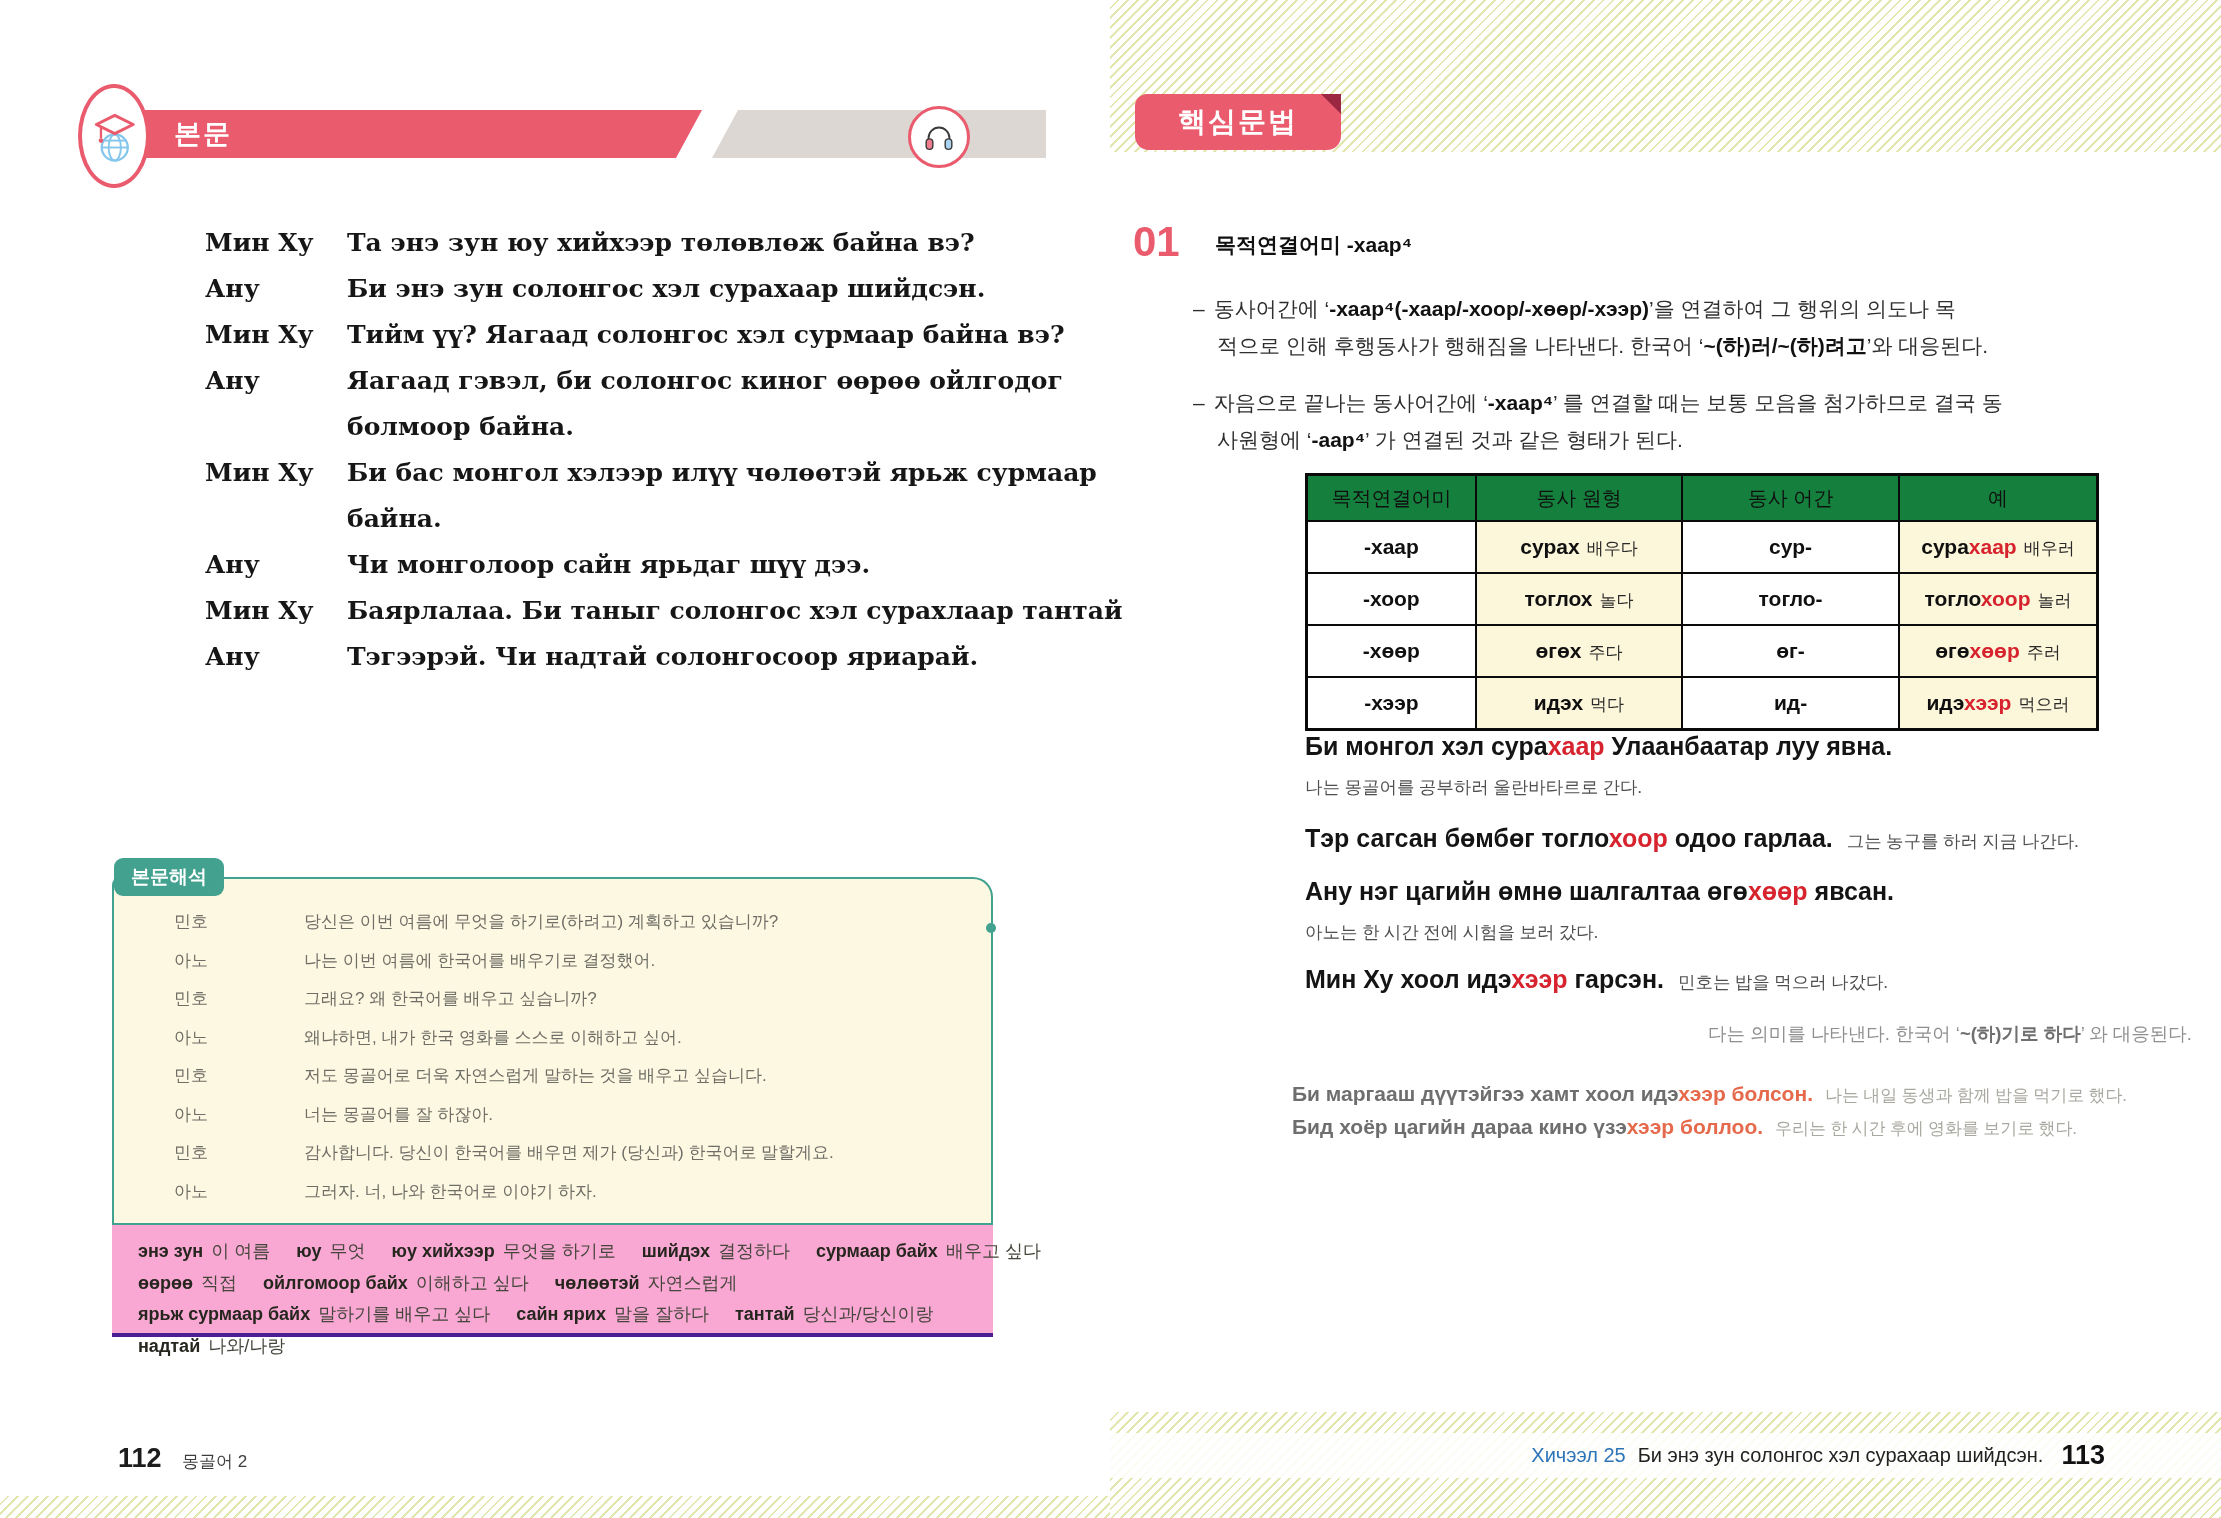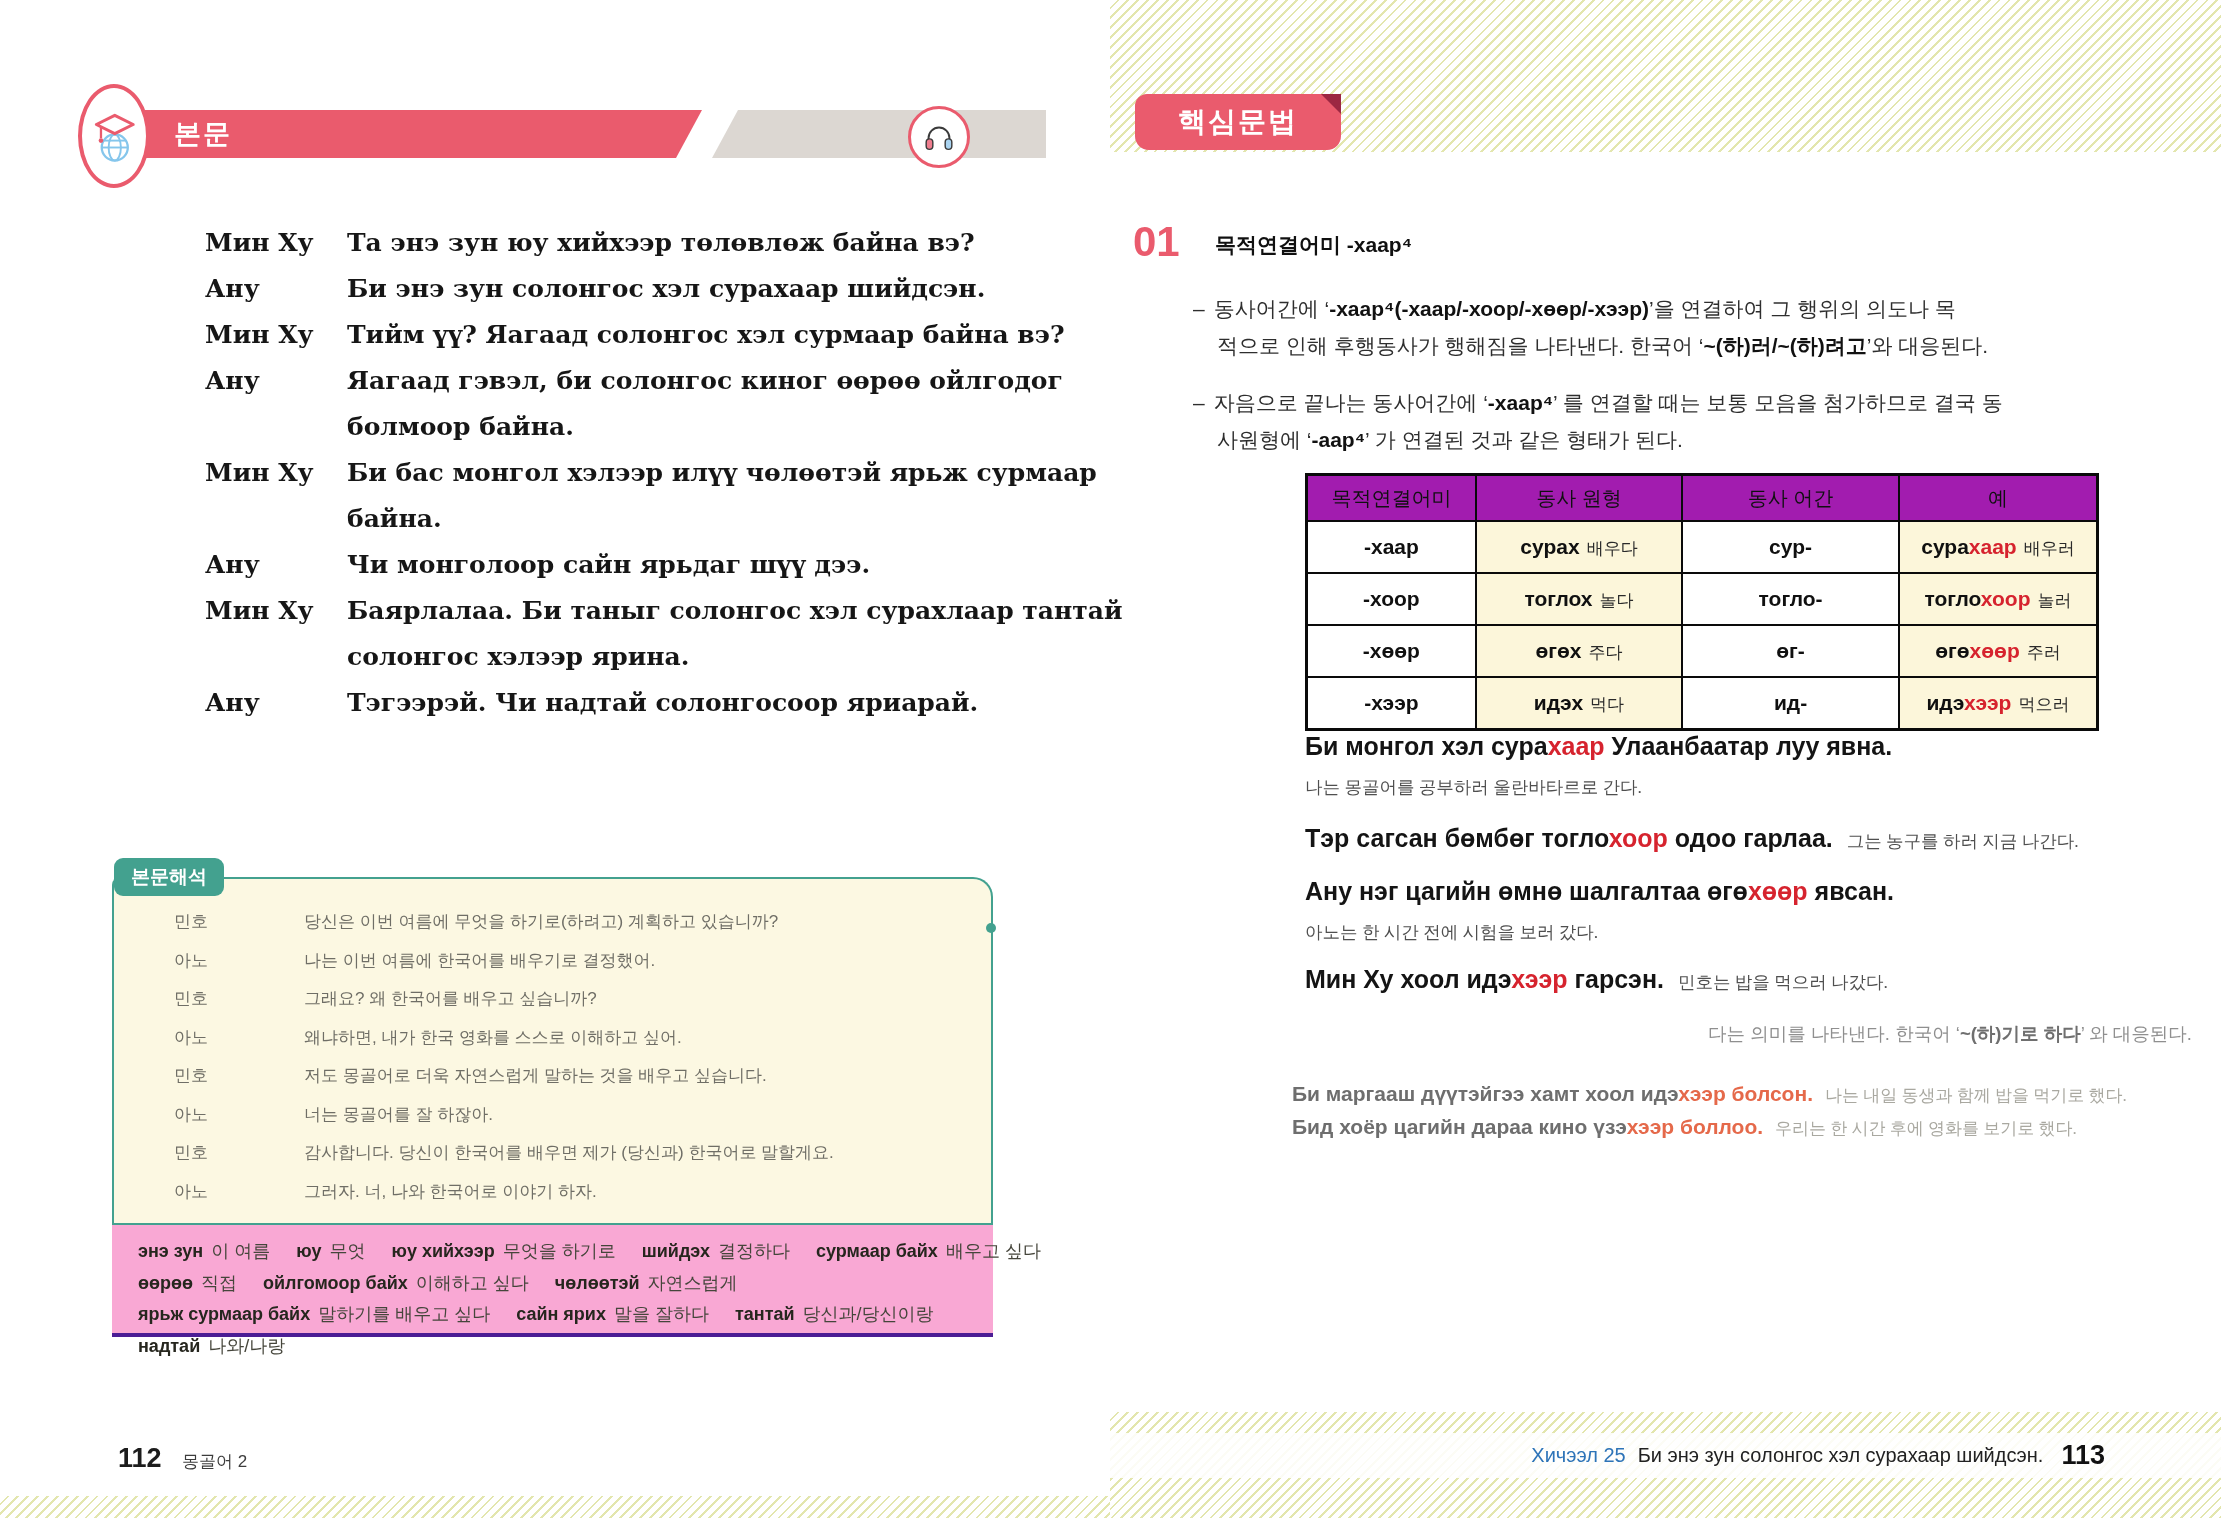--- a/index.html
+++ b/index.html
@@ -52,21 +52,21 @@
 
   .bullets{position:absolute;left:1193px;top:290px;width:960px;font-size:21px;color:#2e2e2e;}
   .bullet+.bullet{margin-top:20px;}
   .bl{line-height:37px;padding-left:24px;white-space:nowrap;}
   .bl.first{padding-left:0;}
   .bl .dash{margin-right:9px;}
   .bl b{color:#111;}
 
   
   .gtable{position:absolute;left:1305px;top:473px;width:794px;border-collapse:collapse;table-layout:fixed;text-align:center;border:3px solid #0a0a0a;}
-  .gtable th{background:#a21caf;border:2px solid #0a0a0a;height:42px;font-weight:normal;font-size:20px;color:#101010;}
+  .gtable th{background:#15803d;border:2px solid #0a0a0a;height:42px;font-weight:normal;font-size:20px;color:#101010;}
   .gtable td{border:2px solid #0a0a0a;height:48px;background:#fff;font-size:21px;color:#101010;}
   .gtable td.alt{background:#fcf6da;}
   .gtable td b{font-size:21px;}
   .gtable .tko{font-size:17px;font-weight:normal;color:#2a2a2a;margin-left:7px;}
   .red{color:#d6232e;}
 
   
   .examples{position:absolute;left:1305px;top:731px;width:880px;}
   .ex-mn{font-size:25px;font-weight:bold;color:#141414;line-height:30px;white-space:nowrap;}
   .ex-ko-b{font-size:17.5px;color:#4f4f4f;font-family:"Liberation Serif","DejaVu Serif",serif;line-height:24px;margin-top:14px;white-space:nowrap;}
@@ -169,21 +169,20 @@
         <span class="dtx">Чи монголоор сайн ярьдаг шүү дээ.</span>
       </div>
 
       <div class="dline">
         <span class="dsp">Мин Ху</span>
         <span class="dtx">Баярлалаа. Би таныг солонгос хэл сурахлаар тантай</span>
       </div>
 
       <div class="dline">
         <span class="dsp"></span>
-        <span class="dtx">солонгос хэлээр ярина.</span>
       </div>
 
       <div class="dline">
         <span class="dsp">Ану</span>
         <span class="dtx">Тэгээрэй. Чи надтай солонгосоор яриарай.</span>
       </div>
     </div>
 
   <div class="transbox">
     <div class="trans-tab">본문해석</div>

